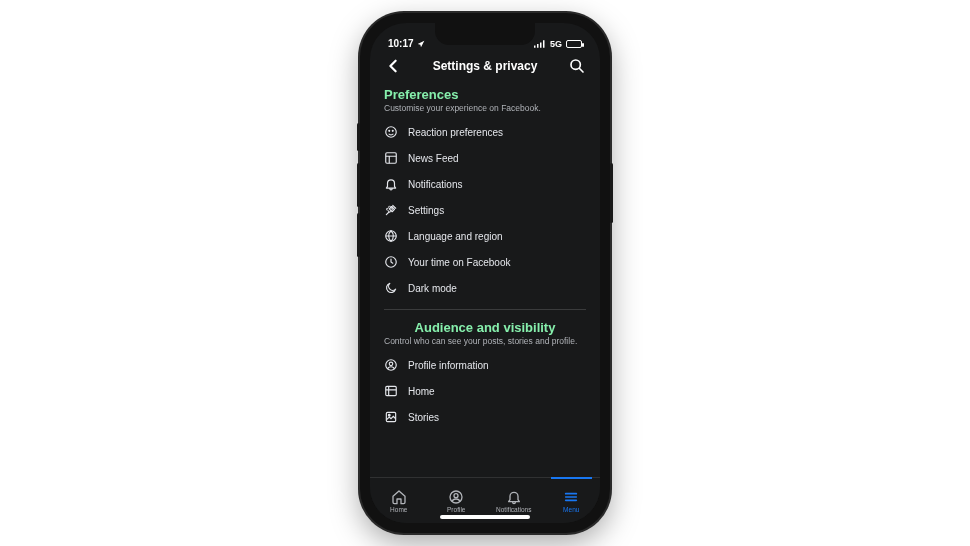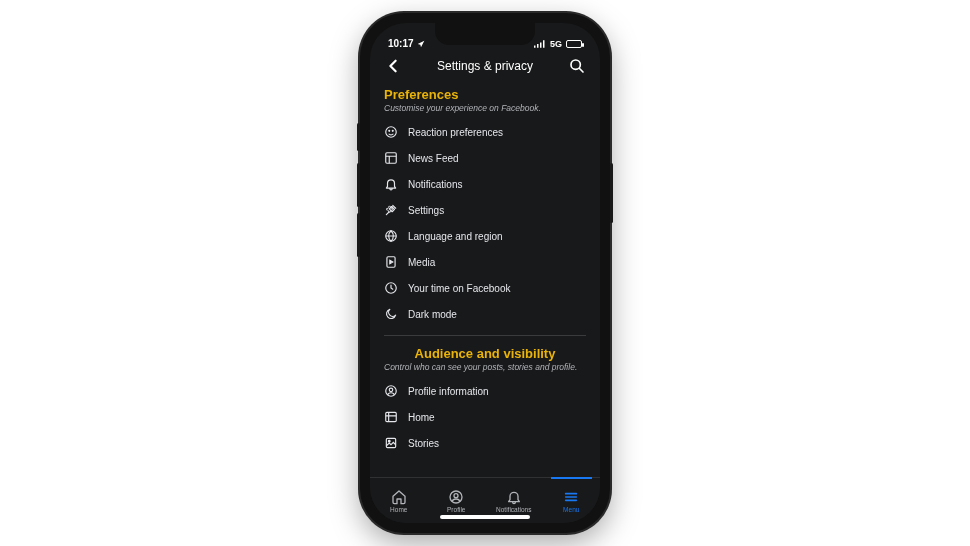--- a/index.html
+++ b/index.html
@@ -67,29 +67,29 @@
   }
   .battery::after { content:''; position:absolute; right:-3px; top:2px; width:2px; height:4px; background:#fff; border-radius:1px; }
   .battery-fill { background:#fff; height:100%; width:80%; border-radius:1px; }
   .nav-header {
     display: flex;
     align-items: center;
     justify-content: space-between;
     padding: 6px 14px 8px 14px;
     color: #fff;
   }
-  .nav-title { font-size: 12px; font-weight: 400; text-align: center; flex: 1; }
+  .nav-title { font-size: 12px; font-weight: 700; text-align: center; flex: 1; }
   .icon-btn { width: 18px; height: 18px; display:flex; align-items:center; justify-content:center; }
   .content {
     flex: 1;
     overflow-y: hidden;
     padding: 0 14px;
   }
-  .section-title { font-size: 13px; font-weight: 700; color: #eab308; margin-top: 4px; }
-  .section-sub { font-size: 8.5px; color: #b0b3b8; margin-top: 1px; margin-bottom: 6px; font-style: italic; }
+  .section-title { font-size: 13px; font-weight: 700; color: #86efac; margin-top: 4px; }
+  .section-sub { font-size: 8.5px; color: #b0b3b8; margin-top: 1px; margin-bottom: 6px; }
   .row {
     display: flex;
     align-items: center;
     gap: 10px;
     padding: 6px 0;
   }
   .row-icon { width: 14px; height: 14px; display:flex; align-items:center; justify-content:center; flex-shrink:0; }
   .row-label { font-size: 10px; color: #e4e6eb; }
   .divider { border: none; border-top: 1px solid #3a3b3c; margin: 8px 0 10px 0; }
   .section2 .section-title { font-size: 13px; text-align: center; }
@@ -220,29 +220,20 @@
       <div class="row">
         <span class="row-icon">
           <svg width="14" height="14" viewBox="0 0 24 24" fill="none" stroke="#e4e6eb" stroke-width="2">
               <circle cx="12" cy="12" r="9"></circle>
               <path d="M3 12h18M12 3c2.5 2.5 4 5.5 4 9s-1.5 6.5-4 9c-2.5-2.5-4-5.5-4-9s1.5-6.5 4-9z"></path>
             </svg>
         </span>
         <span class="row-label">Language and region</span>
       </div>
 
-      <div class="row">
-        <span class="row-icon">
-          <svg width="14" height="14" viewBox="0 0 24 24" fill="none" stroke="#e4e6eb" stroke-width="2">
-              <rect x="5" y="3" width="14" height="18" rx="2"></rect>
-              <path d="M10 9l5 3-5 3z" fill="#e4e6eb"></path>
-            </svg>
-        </span>
-        <span class="row-label">Media</span>
-      </div>
 
       <div class="row">
         <span class="row-icon">
           <svg width="14" height="14" viewBox="0 0 24 24" fill="none" stroke="#e4e6eb" stroke-width="2" stroke-linecap="round">
               <circle cx="12" cy="12" r="9"></circle>
               <path d="M12 7v5l3 2"></path>
             </svg>
         </span>
         <span class="row-label">Your time on Facebook</span>
       </div>

